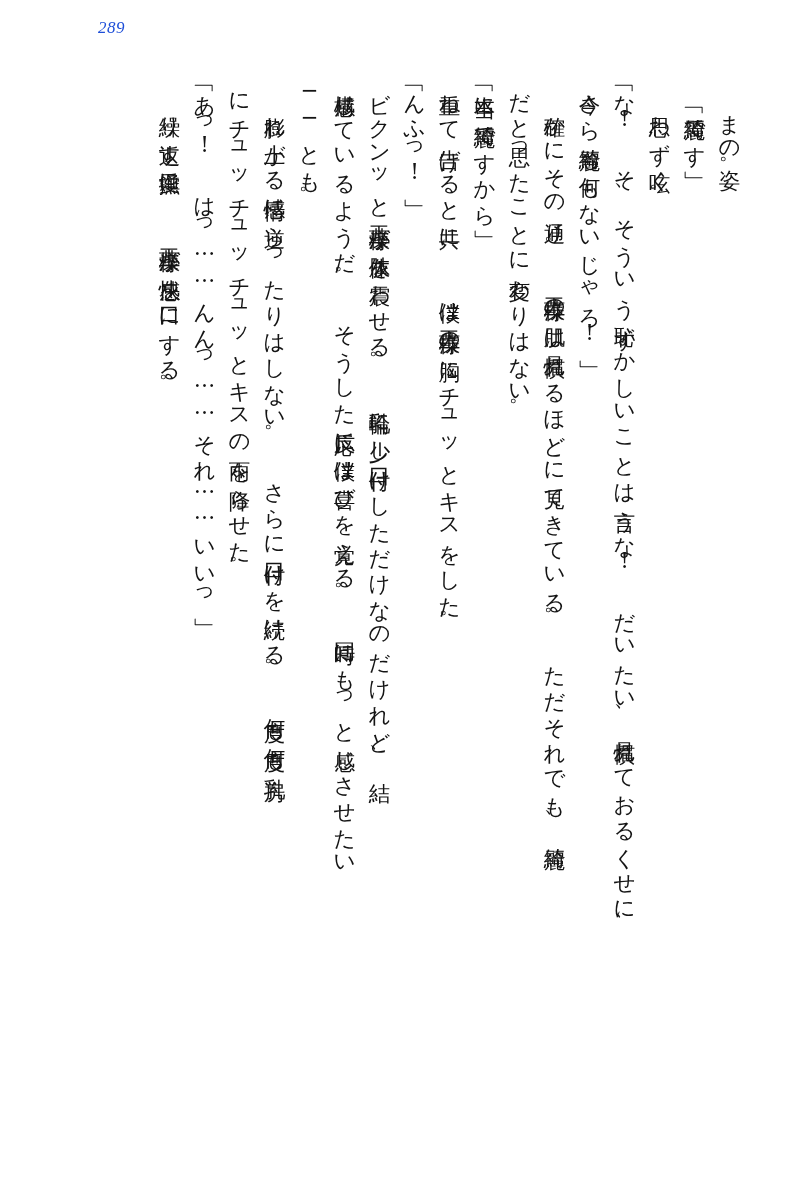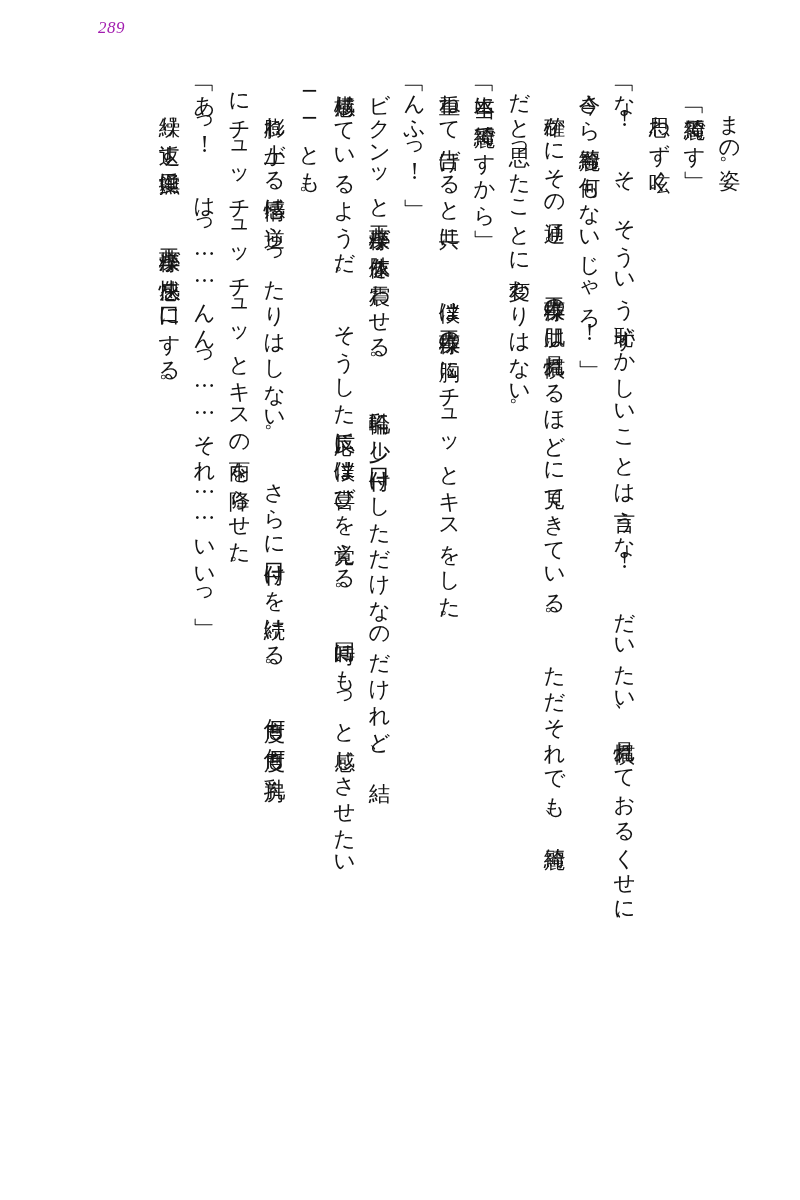--- a/index.html
+++ b/index.html
@@ -24,21 +24,21 @@
   }
 
   
   .page-number {
     position: absolute;
     top: 18px;
     left: 98px;
     font-family: "Liberation Serif", "DejaVu Serif", serif;
     font-style: italic;
     font-size: 17px;
-    color: #a21caf;
+    color: #1d4ed8;
     letter-spacing: 0.5px;
   }
 
   
   .text-block {
     position: absolute;
     top: 78px;
     right: 60px;
     left: 58px;
     height: 1080px;

